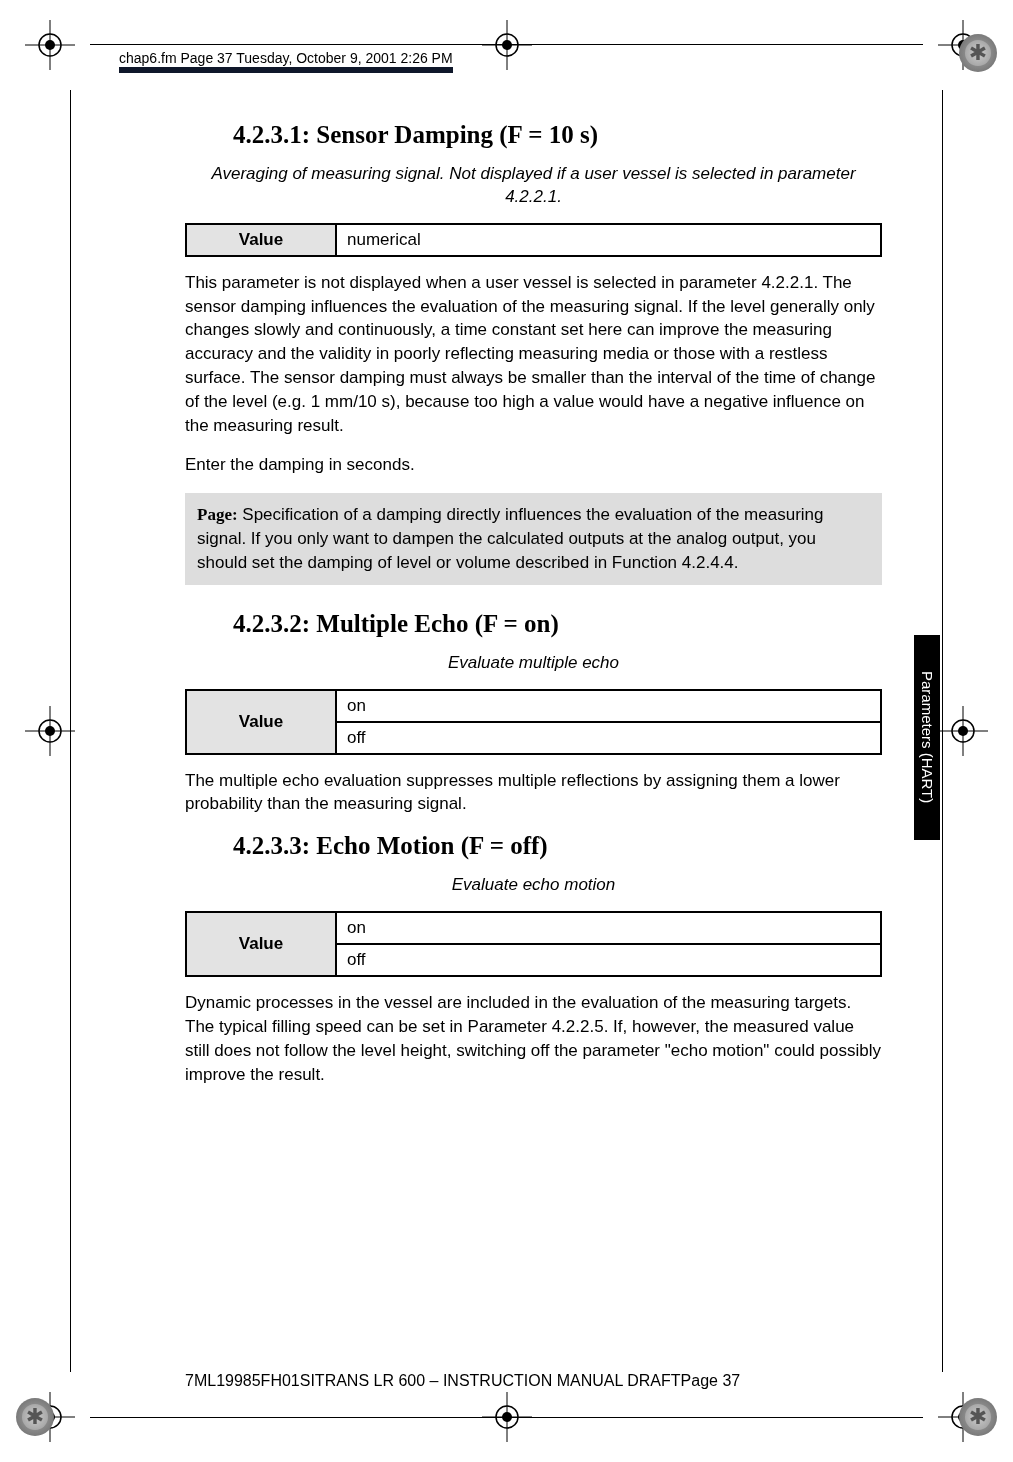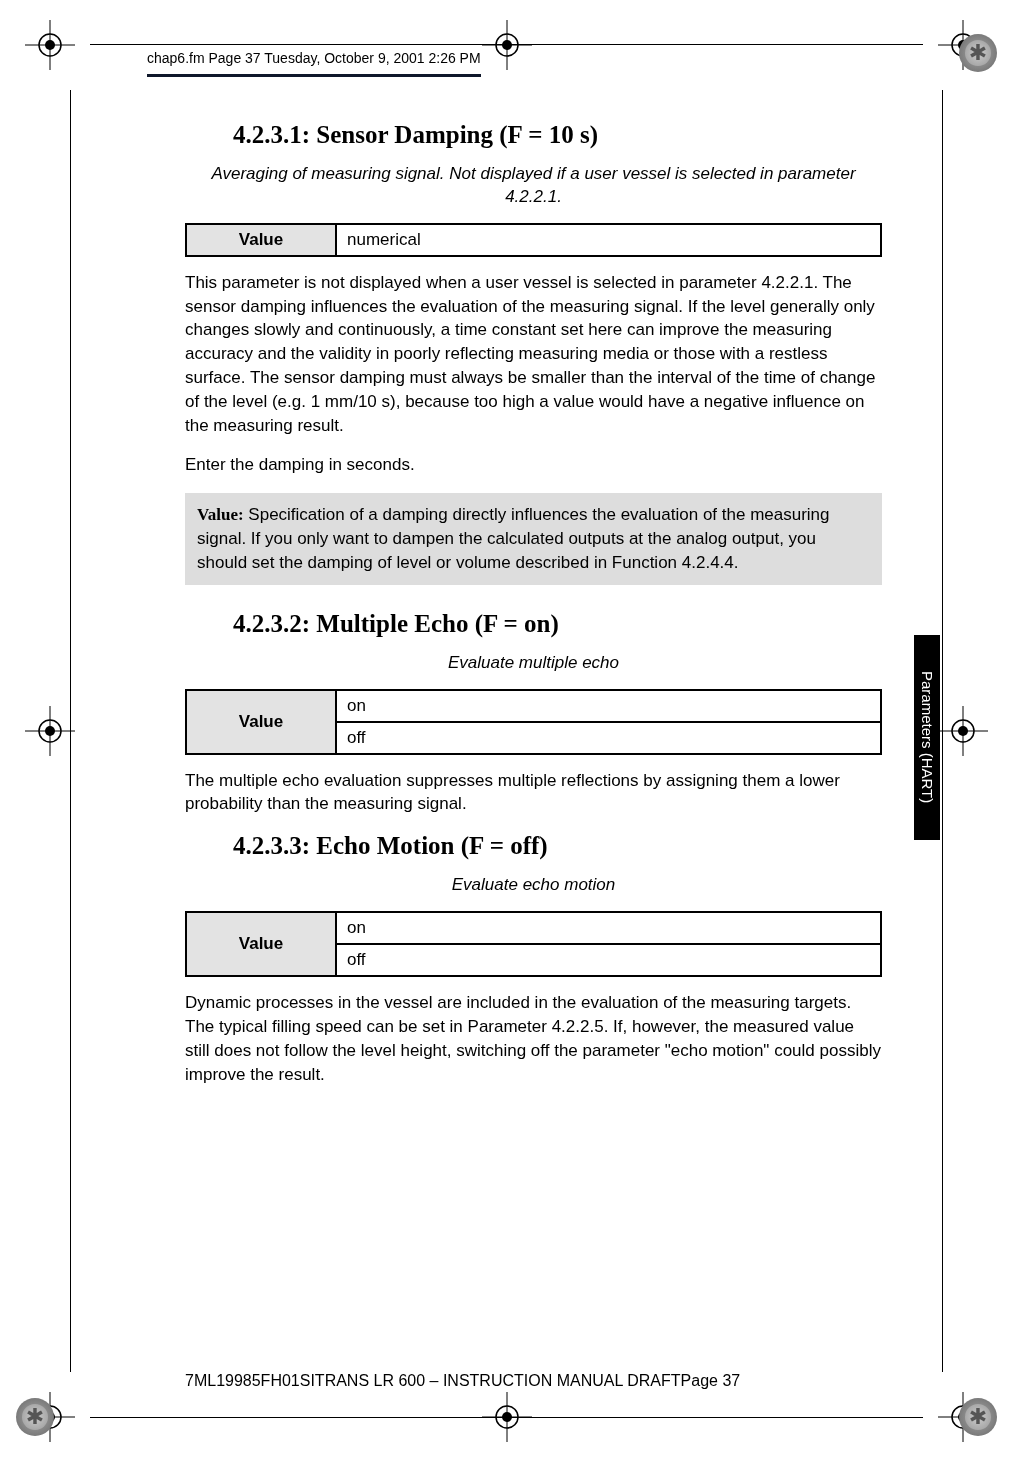--- a/index.html
+++ b/index.html
@@ -57,24 +57,24 @@
 
 
 .frame-top-h { position: absolute; top: 44px; left: 90px; right: 90px; height: 1px; background: #000; }
 .frame-bottom-h { position: absolute; bottom: 44px; left: 90px; right: 90px; height: 1px; background: #000; }
 .frame-left-v { position: absolute; top: 90px; bottom: 90px; left: 70px; width: 1px; background: #000; }
 .frame-right-v { position: absolute; top: 90px; bottom: 90px; right: 70px; width: 1px; background: #000; }
 
 .header-note {
   position: absolute;
   top: 50px;
-  left: 147px;
+  left: 119px;
   font-size: 14px;
-  border-bottom: 3px solid #0f172a;
-  padding-bottom: 8px;
+  border-bottom: 6px solid #0f172a;
+  padding-bottom: 1px;
 }
 
 .content {
   position: absolute;
   top: 121px;
   left: 185px;
   width: 697px;
 }
 
 .heading {
@@ -230,21 +230,21 @@
     <tbody>
         <tr>
       <td class="label-cell">Value</td>
       <td>numerical</td>
     </tr>
   </tbody>
     </table>
   <div class="body-para">This parameter is not displayed when a user vessel is selected in parameter 4.2.2.1. The sensor damping influences the evaluation of the measuring signal. If the level generally only changes slowly and continuously, a time constant set here can improve the measuring accuracy and the validity in poorly reflecting measuring media or those with a restless surface. The sensor damping must always be smaller than the interval of the time of change of the level (e.g. 1 mm/10 s), because too high a value would have a negative influence on the measuring result.</div>
   <div class="body-para">Enter the damping in seconds.</div>
   <div class="note-box">
-    <span class="note-label">Value:</span><span> Specification of a damping directly influences the evaluation of the measuring signal. If you only want to dampen the calculated outputs at the analog output, you should set the damping of level or volume described in Function 4.2.4.4.</span>
+    <span class="note-label">Page:</span><span> Specification of a damping directly influences the evaluation of the measuring signal. If you only want to dampen the calculated outputs at the analog output, you should set the damping of level or volume described in Function 4.2.4.4.</span>
   </div>
 
   <div class="heading">4.2.3.2: Multiple Echo (F = on)</div>
   <div class="desc-italic">Evaluate multiple echo</div>
   <table class="value-table">
     <tbody>
         <tr>
       <td class="label-cell" rowspan="2">Value</td>
       <td>on</td>
     </tr>

